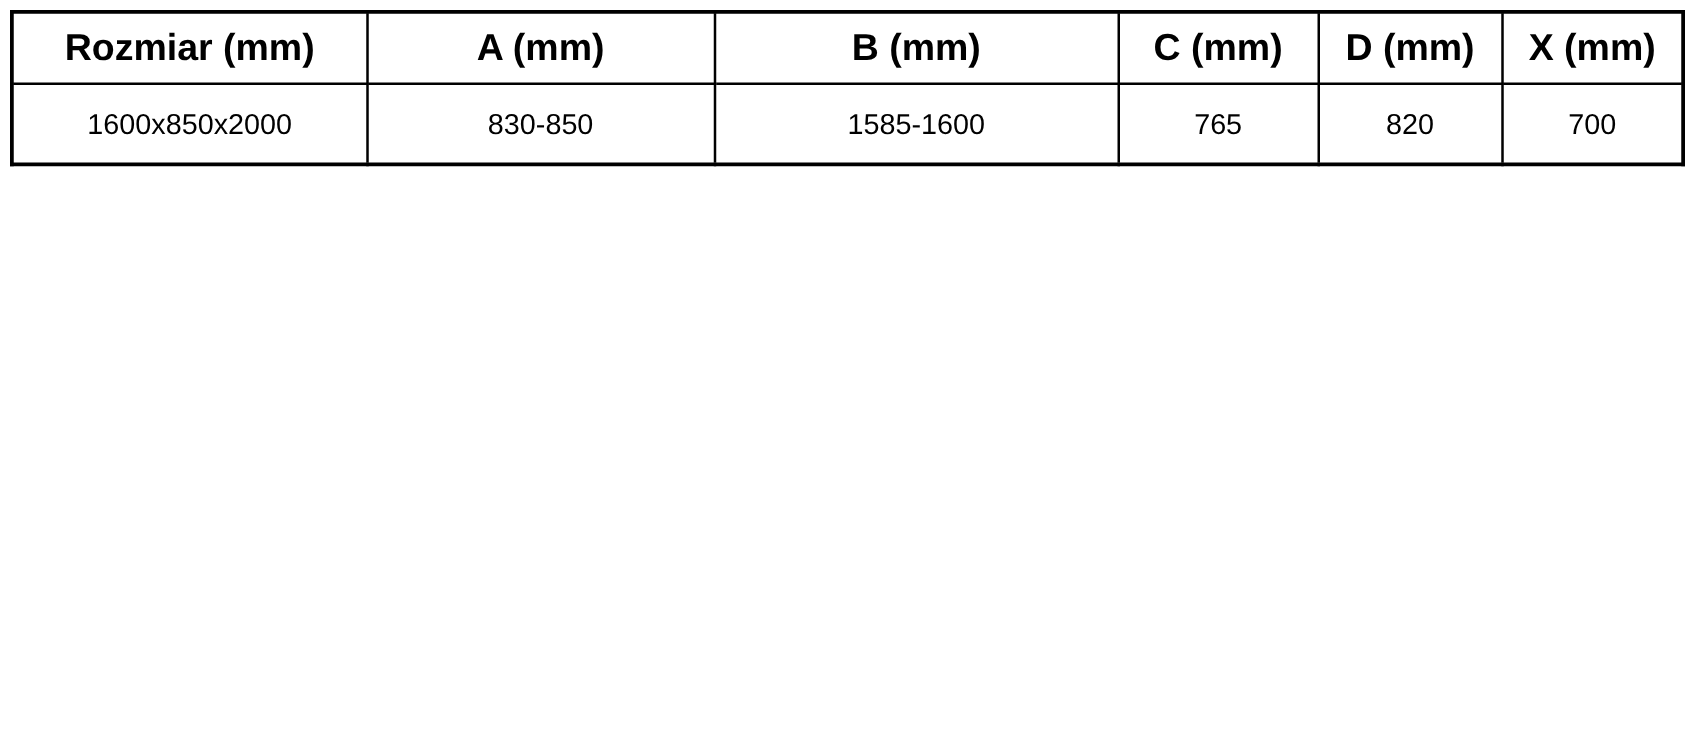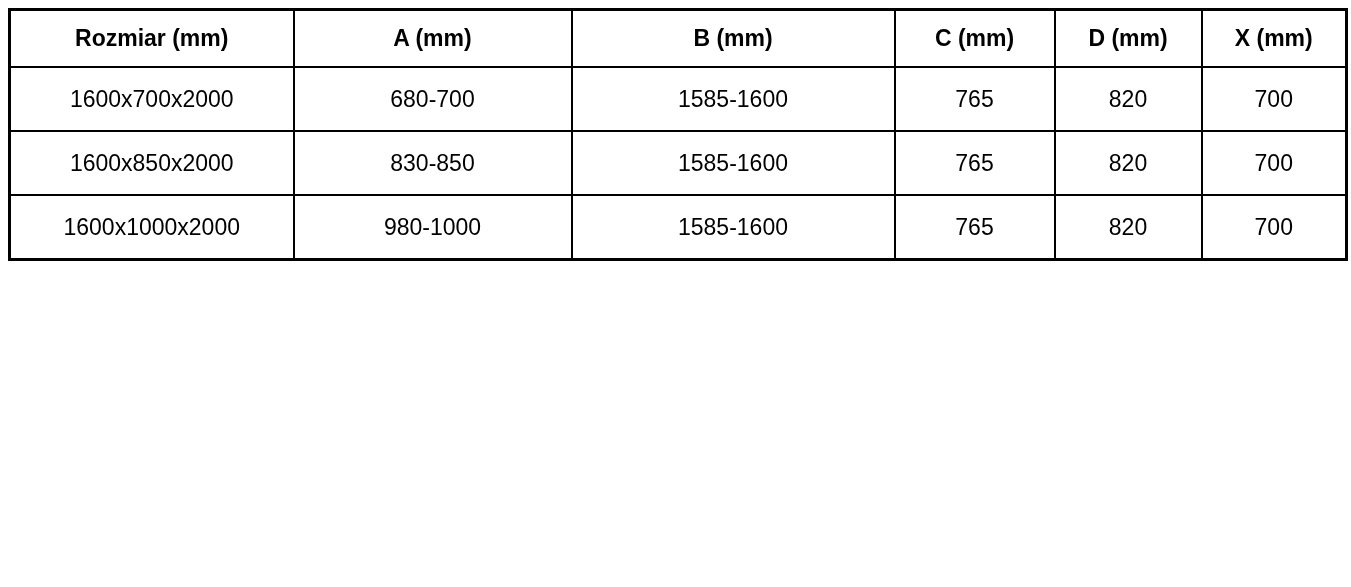--- a/index.html
+++ b/index.html
@@ -23,21 +23,21 @@
   table.spec-table td {
     border: 2px solid #000000;
     text-align: center;
     vertical-align: middle;
     padding: 0;
     background: #ffffff;
     white-space: nowrap;
     overflow: hidden;
   }
   table.spec-table th {
-    font-size: 23px;
+    font-size: 30px;
     font-weight: 700;
     height: 55px;
   }
   table.spec-table td {
     font-size: 23px;
     font-weight: 400;
     height: 62px;
   }
   col.c-rozmiar { width: 284px; }
   col.c-a       { width: 278px; }
@@ -64,38 +64,22 @@
         <th>Rozmiar (mm)</th>
         <th>A (mm)</th>
         <th>B (mm)</th>
         <th>C (mm)</th>
         <th>D (mm)</th>
         <th>X (mm)</th>
       </tr>
     </thead>
     <tbody>
       <tr>
-        <td>1600x700x2000</td>
-        <td>680-700</td>
-        <td>1585-1600</td>
-        <td>765</td>
-        <td>820</td>
-        <td>700</td>
-      </tr>
-      <tr>
         <td>1600x850x2000</td>
         <td>830-850</td>
-        <td>1585-1600</td>
-        <td>765</td>
-        <td>820</td>
-        <td>700</td>
-      </tr>
-      <tr>
-        <td>1600x1000x2000</td>
-        <td>980-1000</td>
         <td>1585-1600</td>
         <td>765</td>
         <td>820</td>
         <td>700</td>
       </tr>
     </tbody>
   </table>
 </div>
 
 </body></html>

